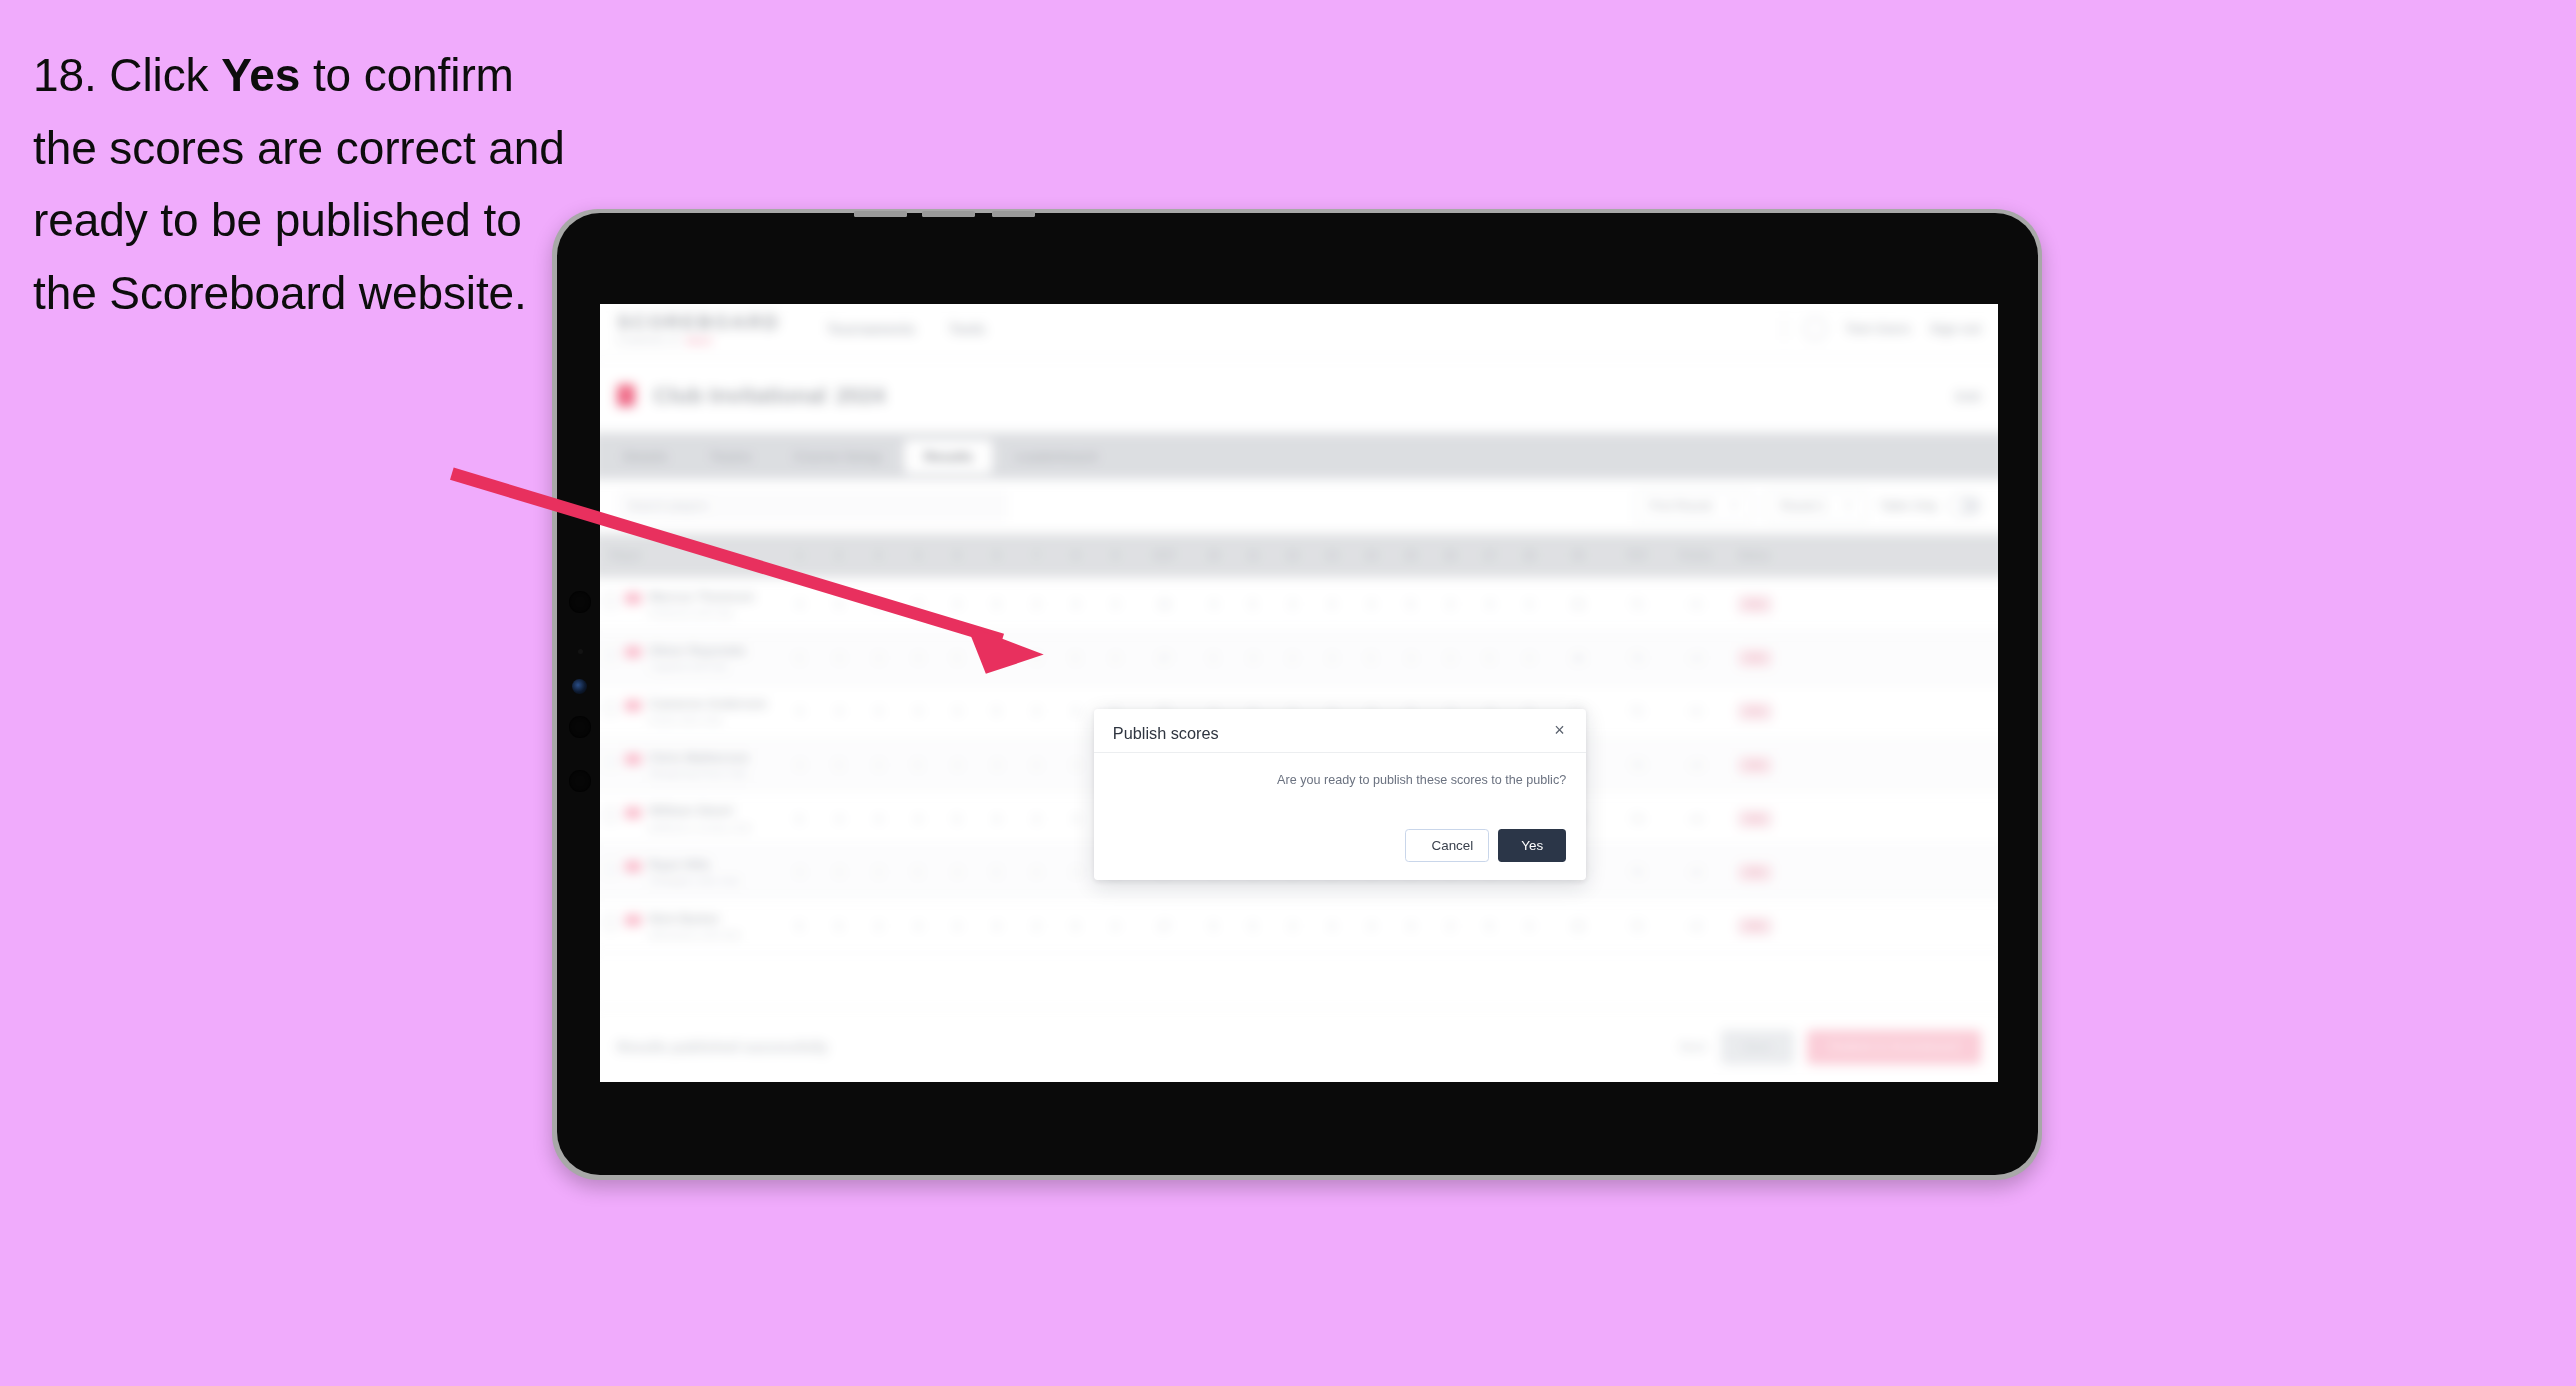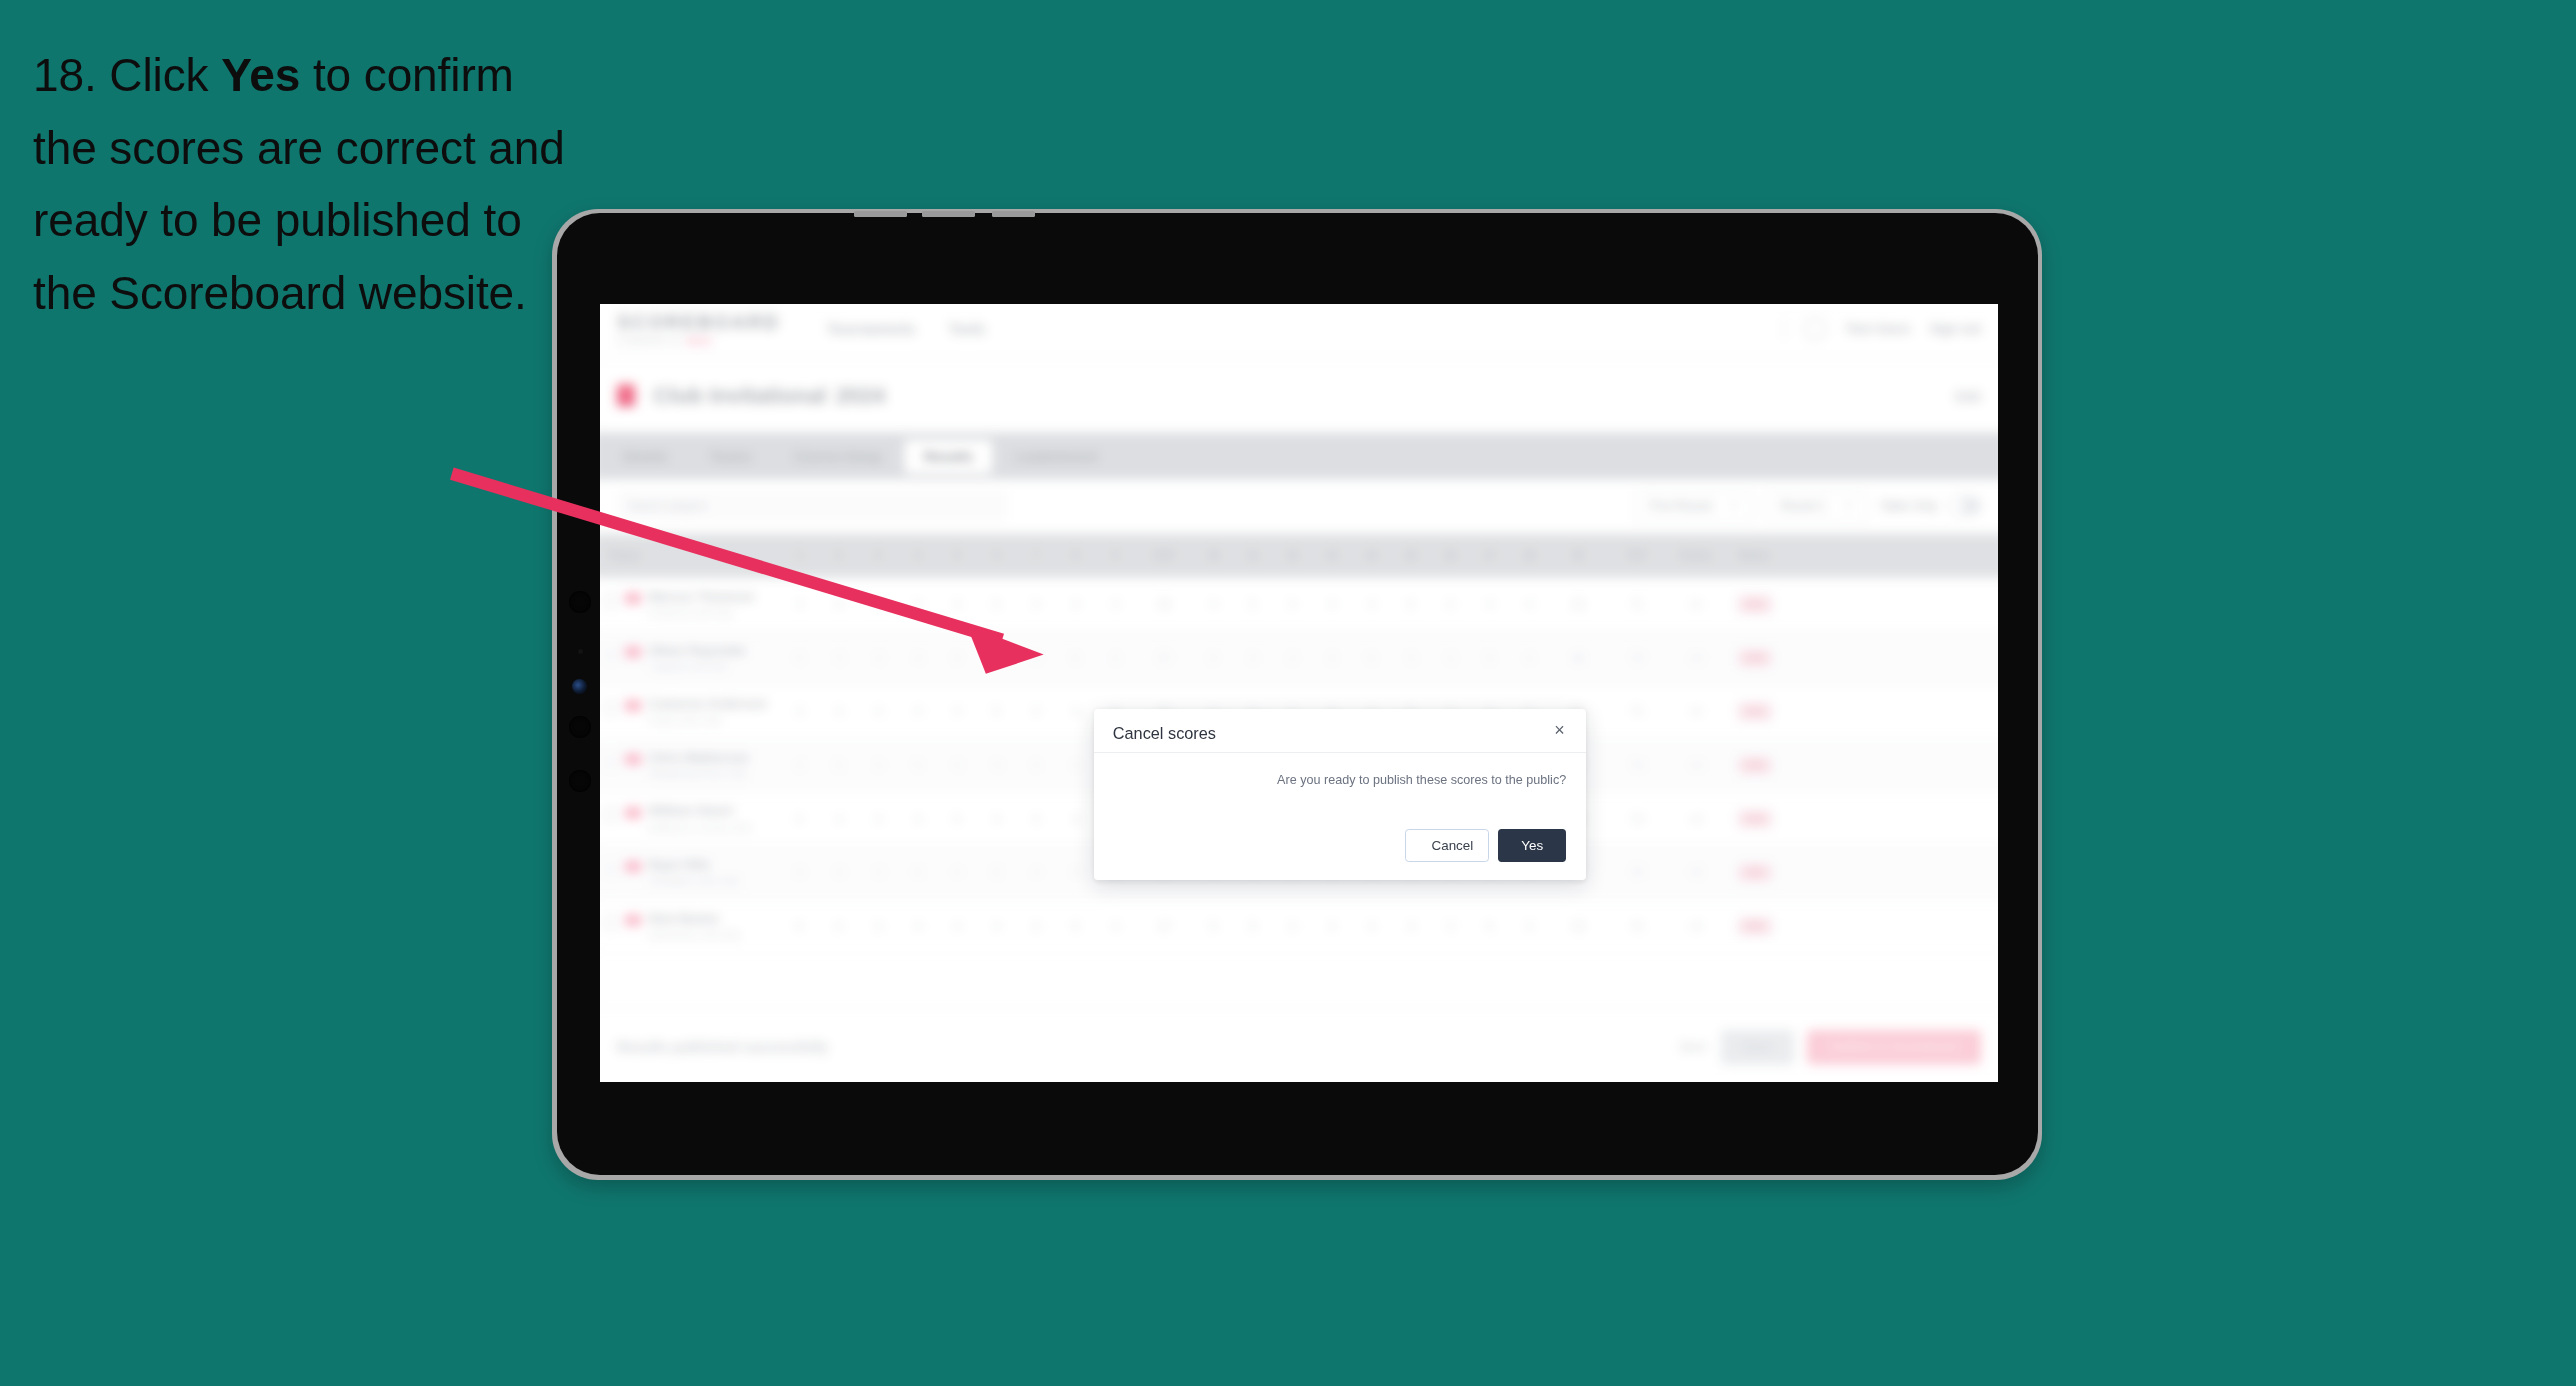--- a/index.html
+++ b/index.html
@@ -4,21 +4,21 @@
 <title>Publish scores instruction</title>
 <style>
   * { box-sizing: border-box; }
   html, body {
     margin: 0; padding: 0;
     width: 2576px; height: 1386px;
     background: #ffffff;
     font-family: "Liberation Sans", sans-serif;
     overflow: hidden;
   }
-  #root { position: relative; width: 2576px; height: 1386px; background: #0f766e; }
+  #root { position: relative; width: 2576px; height: 1386px; background: #f0abfc; }
 
   
   #instruction {
     position: absolute;
     left: 33px; top: 39px;
     width: 542px;
     font-size: 46px;
     line-height: 1.58;
     color: #0d0d0d;
     font-weight: 400;
@@ -646,21 +646,21 @@
               <div class="foot-link">Back</div>
               <div class="btn-grey">Save</div>
               <div class="btn-pink">Publish to Scoreboard</div>
             </div>
           </div>
         </div>
 
         <div id="modal-backdrop"></div>
         <div id="modal">
           <div class="modal-head">
-            <div class="modal-title">Cancel scores</div>
+            <div class="modal-title">Publish scores</div>
             <div class="modal-close">×</div>
           </div>
           <div class="modal-body">
             <div class="modal-text">Are you ready to publish these scores to the public?</div>
           </div>
           <div class="modal-actions">
             <button class="btn btn-cancel">Cancel</button>
             <button class="btn btn-yes">Yes</button>
           </div>
         </div>

